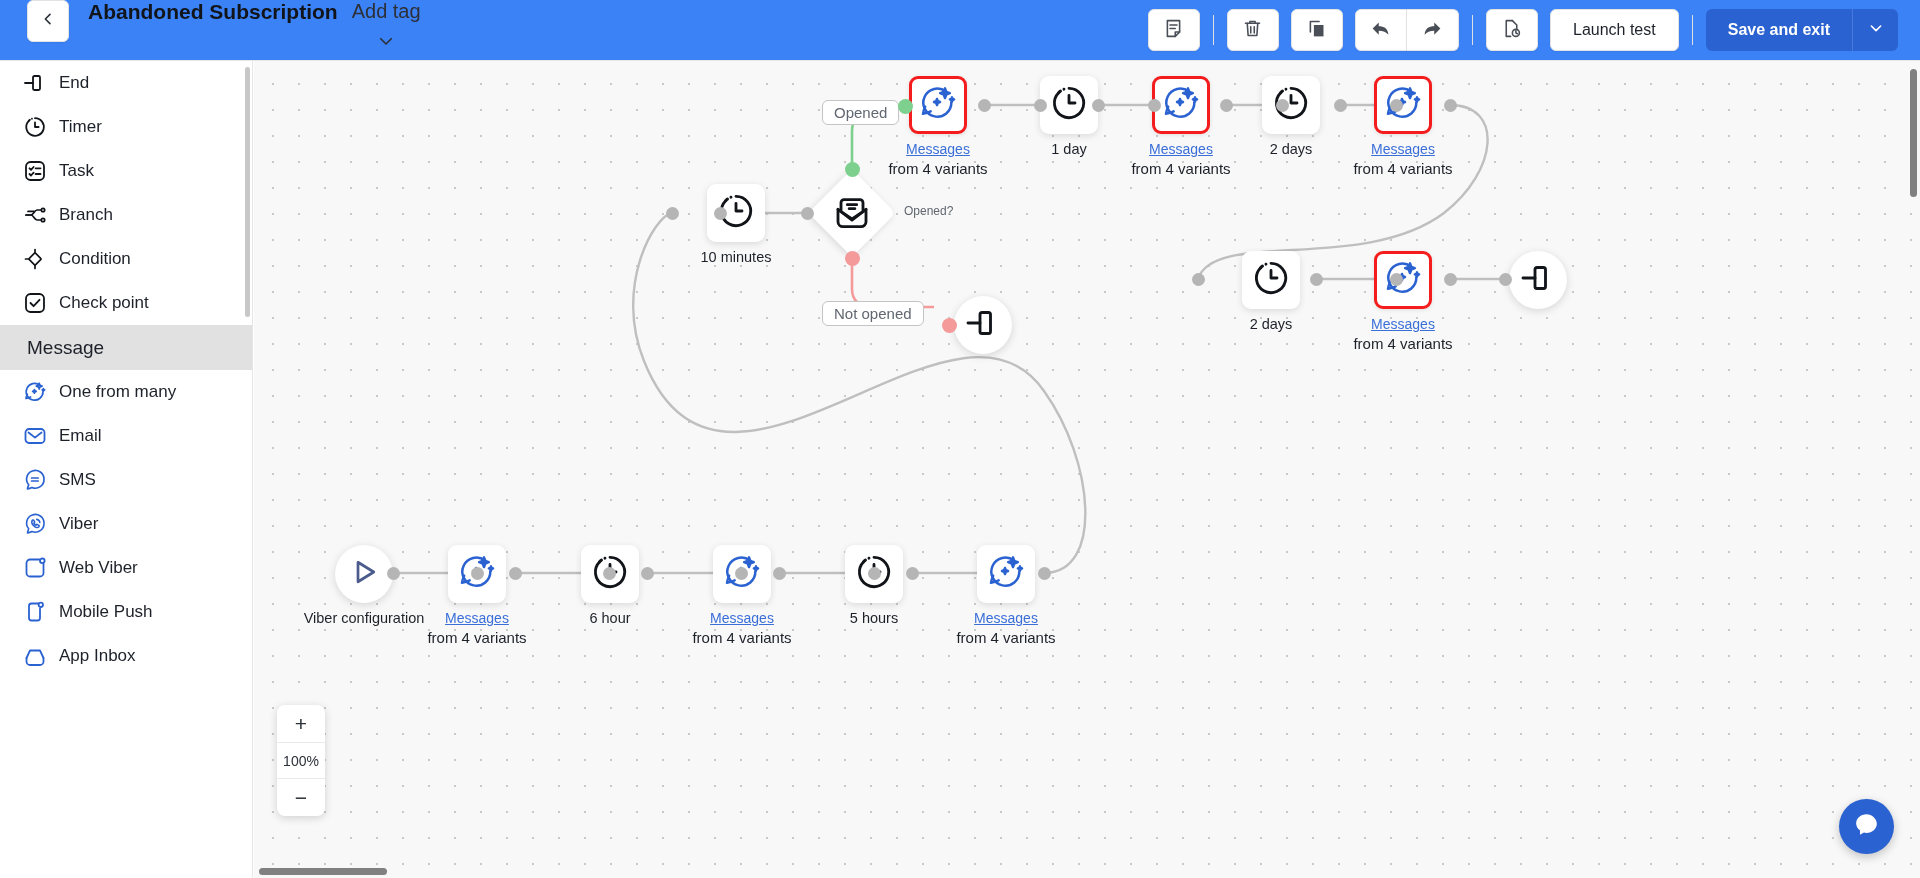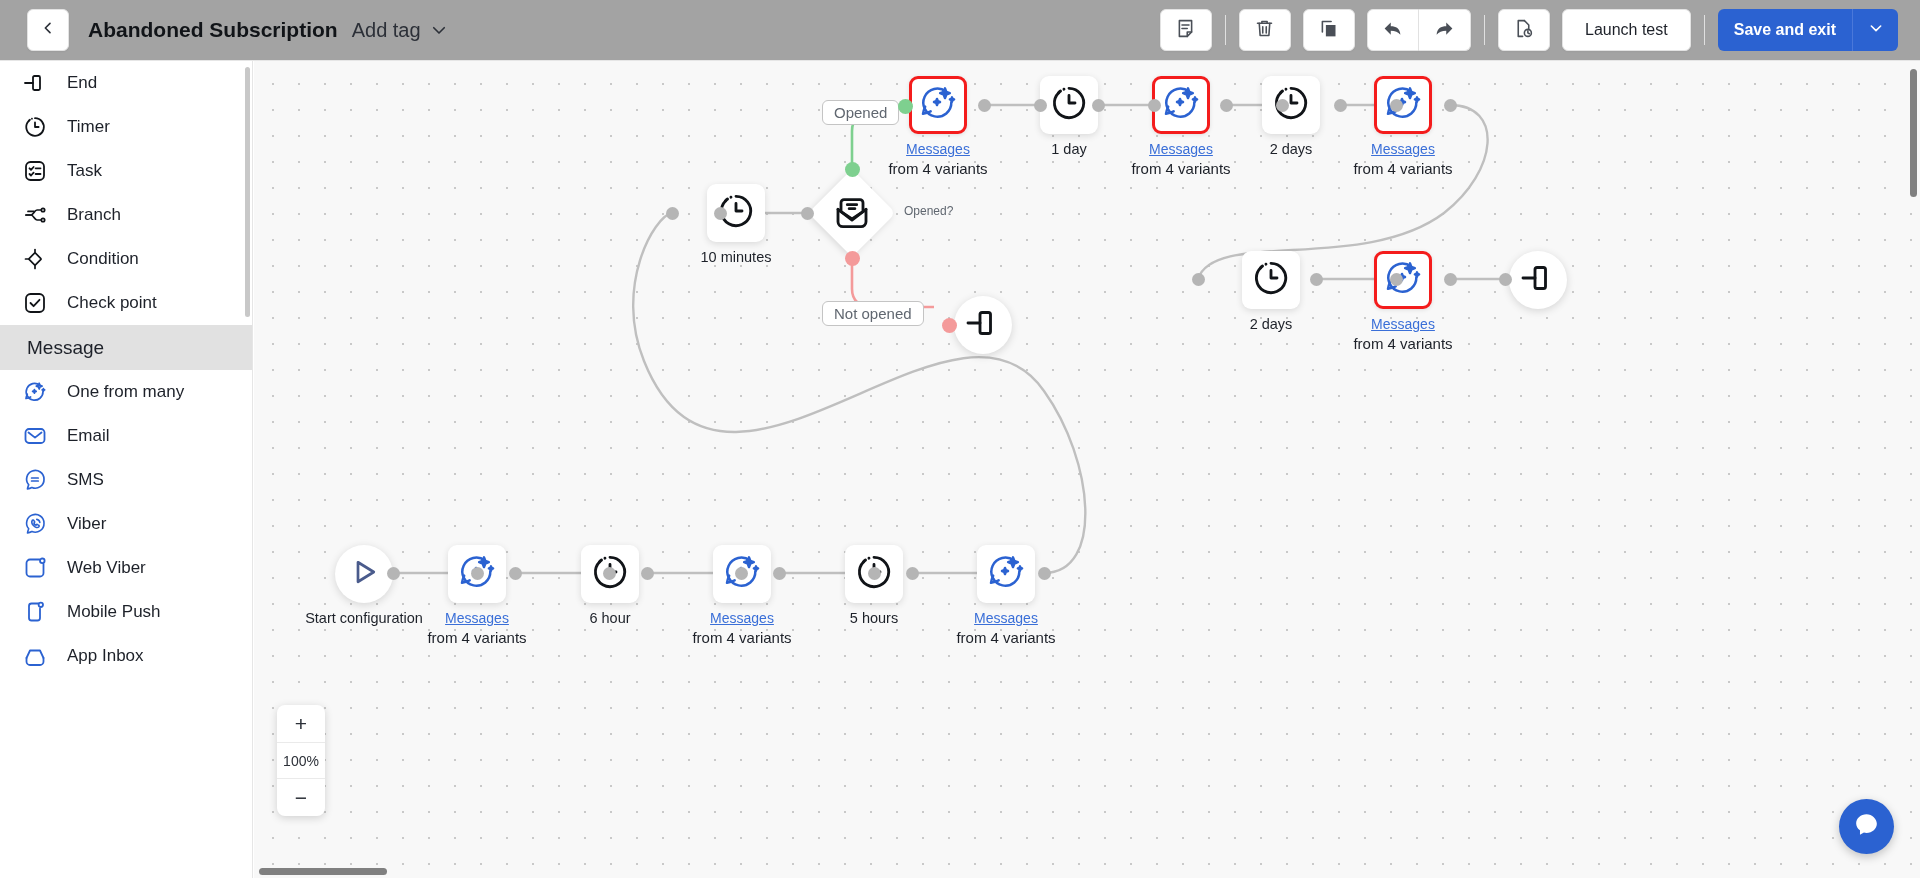--- a/index.html
+++ b/index.html
@@ -7,40 +7,41 @@
     width: 1920px; height: 878px;
     overflow: hidden;
     font-family: "Liberation Sans", sans-serif;
     background: #ffffff;
   }
 
   
   .header {
     position: absolute; top: 0; left: 0;
     width: 1920px; height: 61px;
-    background: #a3a3a3;
+    background: #3b82f6;
     border-bottom: 1px solid #e6e6e6;
-    display: flex; align-items: center;
+    display: flex; 
   }
   .back-btn {
     width: 42px; height: 42px; margin-left: 27px;
     background: #ffffff; border: 1px solid #e3e3e3; border-radius: 6px;
     display: flex; align-items: center; justify-content: center;
     cursor: pointer;
     box-shadow: 0 1px 2px rgba(0,0,0,.05);
   }
   .back-btn svg { width: 16px; height: 16px; }
   .flow-title {
     margin-left: 19px;
     font-size: 21px; font-weight: bold; color: #111418;
     white-space: nowrap;
   }
   .add-tag-wrap {
     margin-left: 14px; display: flex; align-items: center; gap: 9px;
     cursor: pointer;
+    flex-direction: column;
   }
   .add-tag { font-size: 20px; color: #2c3038; }
   .add-tag-chevron { width: 18px; height: 18px; display:block; }
 
   .header-right {
     margin-left: auto; margin-right: 22px;
     display: flex; align-items: center; gap: 0;
   }
   .tool-btn {
     width: 52px; height: 42px;
@@ -60,21 +61,21 @@
   }
   .launch-btn {
     height: 42px; padding: 0 22px;
     background: #ffffff; border: 1px solid #e3e3e3; border-radius: 6px;
     display: flex; align-items: center; justify-content: center;
     font-size: 16px; color: #1d2129; cursor: pointer;
     box-shadow: 0 1px 2px rgba(0,0,0,.04);
   }
   .save-group { display: flex; margin-left: 14px; }
   .save-btn {
-    height: 42px; padding: 0 16px;
+    height: 42px; padding: 0 22px;
     background: #2b62d1; color: #ffffff;
     border: none; border-radius: 6px 0 0 6px;
     display: flex; align-items: center; justify-content: center;
     font-size: 16px; font-weight: bold; cursor: pointer;
   }
   .save-caret {
     width: 46px; height: 42px;
     background: #2b62d1; border-left: 1px solid #4a78da;
     border-radius: 0 6px 6px 0;
     display: flex; align-items: center; justify-content: center;
@@ -91,21 +92,21 @@
     overflow: hidden;
   }
   .sb-group-head {
     height: 45px; background: #e1e1e1;
     display: flex; align-items: center;
     padding-left: 27px;
     font-size: 19px; color: #1d2129;
   }
   .sb-item {
     height: 44px; display: flex; align-items: center;
-    padding-left: 22px; gap: 19px; cursor: pointer;
+    padding-left: 22px; gap: 11px; cursor: pointer;
   }
   .sb-icon { width: 26px; height: 26px; display: flex; align-items: center; justify-content: center; flex: 0 0 26px; }
   .sb-icon svg { width: 24px; height: 24px; }
   .sb-label { font-size: 17px; color: #1d2129; white-space: nowrap; }
   .sb-scrollbar {
     position: absolute; top: 6px; right: 2px;
     width: 5px; height: 250px; border-radius: 3px;
     background: #c8c8c8;
   }
 
@@ -677,21 +678,21 @@
   </div>
 
   <div class="node" style="left:81px; top:484px;">
     <div class="node-circle">
       <span>
         <svg viewBox="0 0 24 24" fill="none" stroke="#4a5b8c" stroke-width="1.8" stroke-linejoin="round">
           <path d="M8 5.5 L18.5 12 L8 18.5 Z"></path>
         </svg>
       </span>
     </div>
-    <div class="node-label">Start configuration</div>
+    <div class="node-label">Viber configuration</div>
   </div>
 
   <div class="node" style="left:194px; top:484px;">
     <div class="node-box">
       <span>
         <svg viewBox="0 0 24 24" fill="none" stroke="#2b62d1" stroke-width="1.5" stroke-linecap="round" stroke-linejoin="round">
           <path d="M20 11.6a8.4 8.4 0 1 1-3.2-6.4"></path>
           <path d="M4.3 14.2c-1 2.2-1.3 4.3-1.3 4.3s2.4-.4 4.6-1.5"></path>
           <path d="M16.2 3.2l.8 2.1 2.1.8-2.1.8-.8 2.1-.8-2.1-2.1-.8 2.1-.8z" fill="#2b62d1"></path>
           <path d="M11.4 9.6l.5 1.3 1.3.5-1.3.5-.5 1.3-.5-1.3-1.3-.5 1.3-.5z" fill="#2b62d1"></path>

